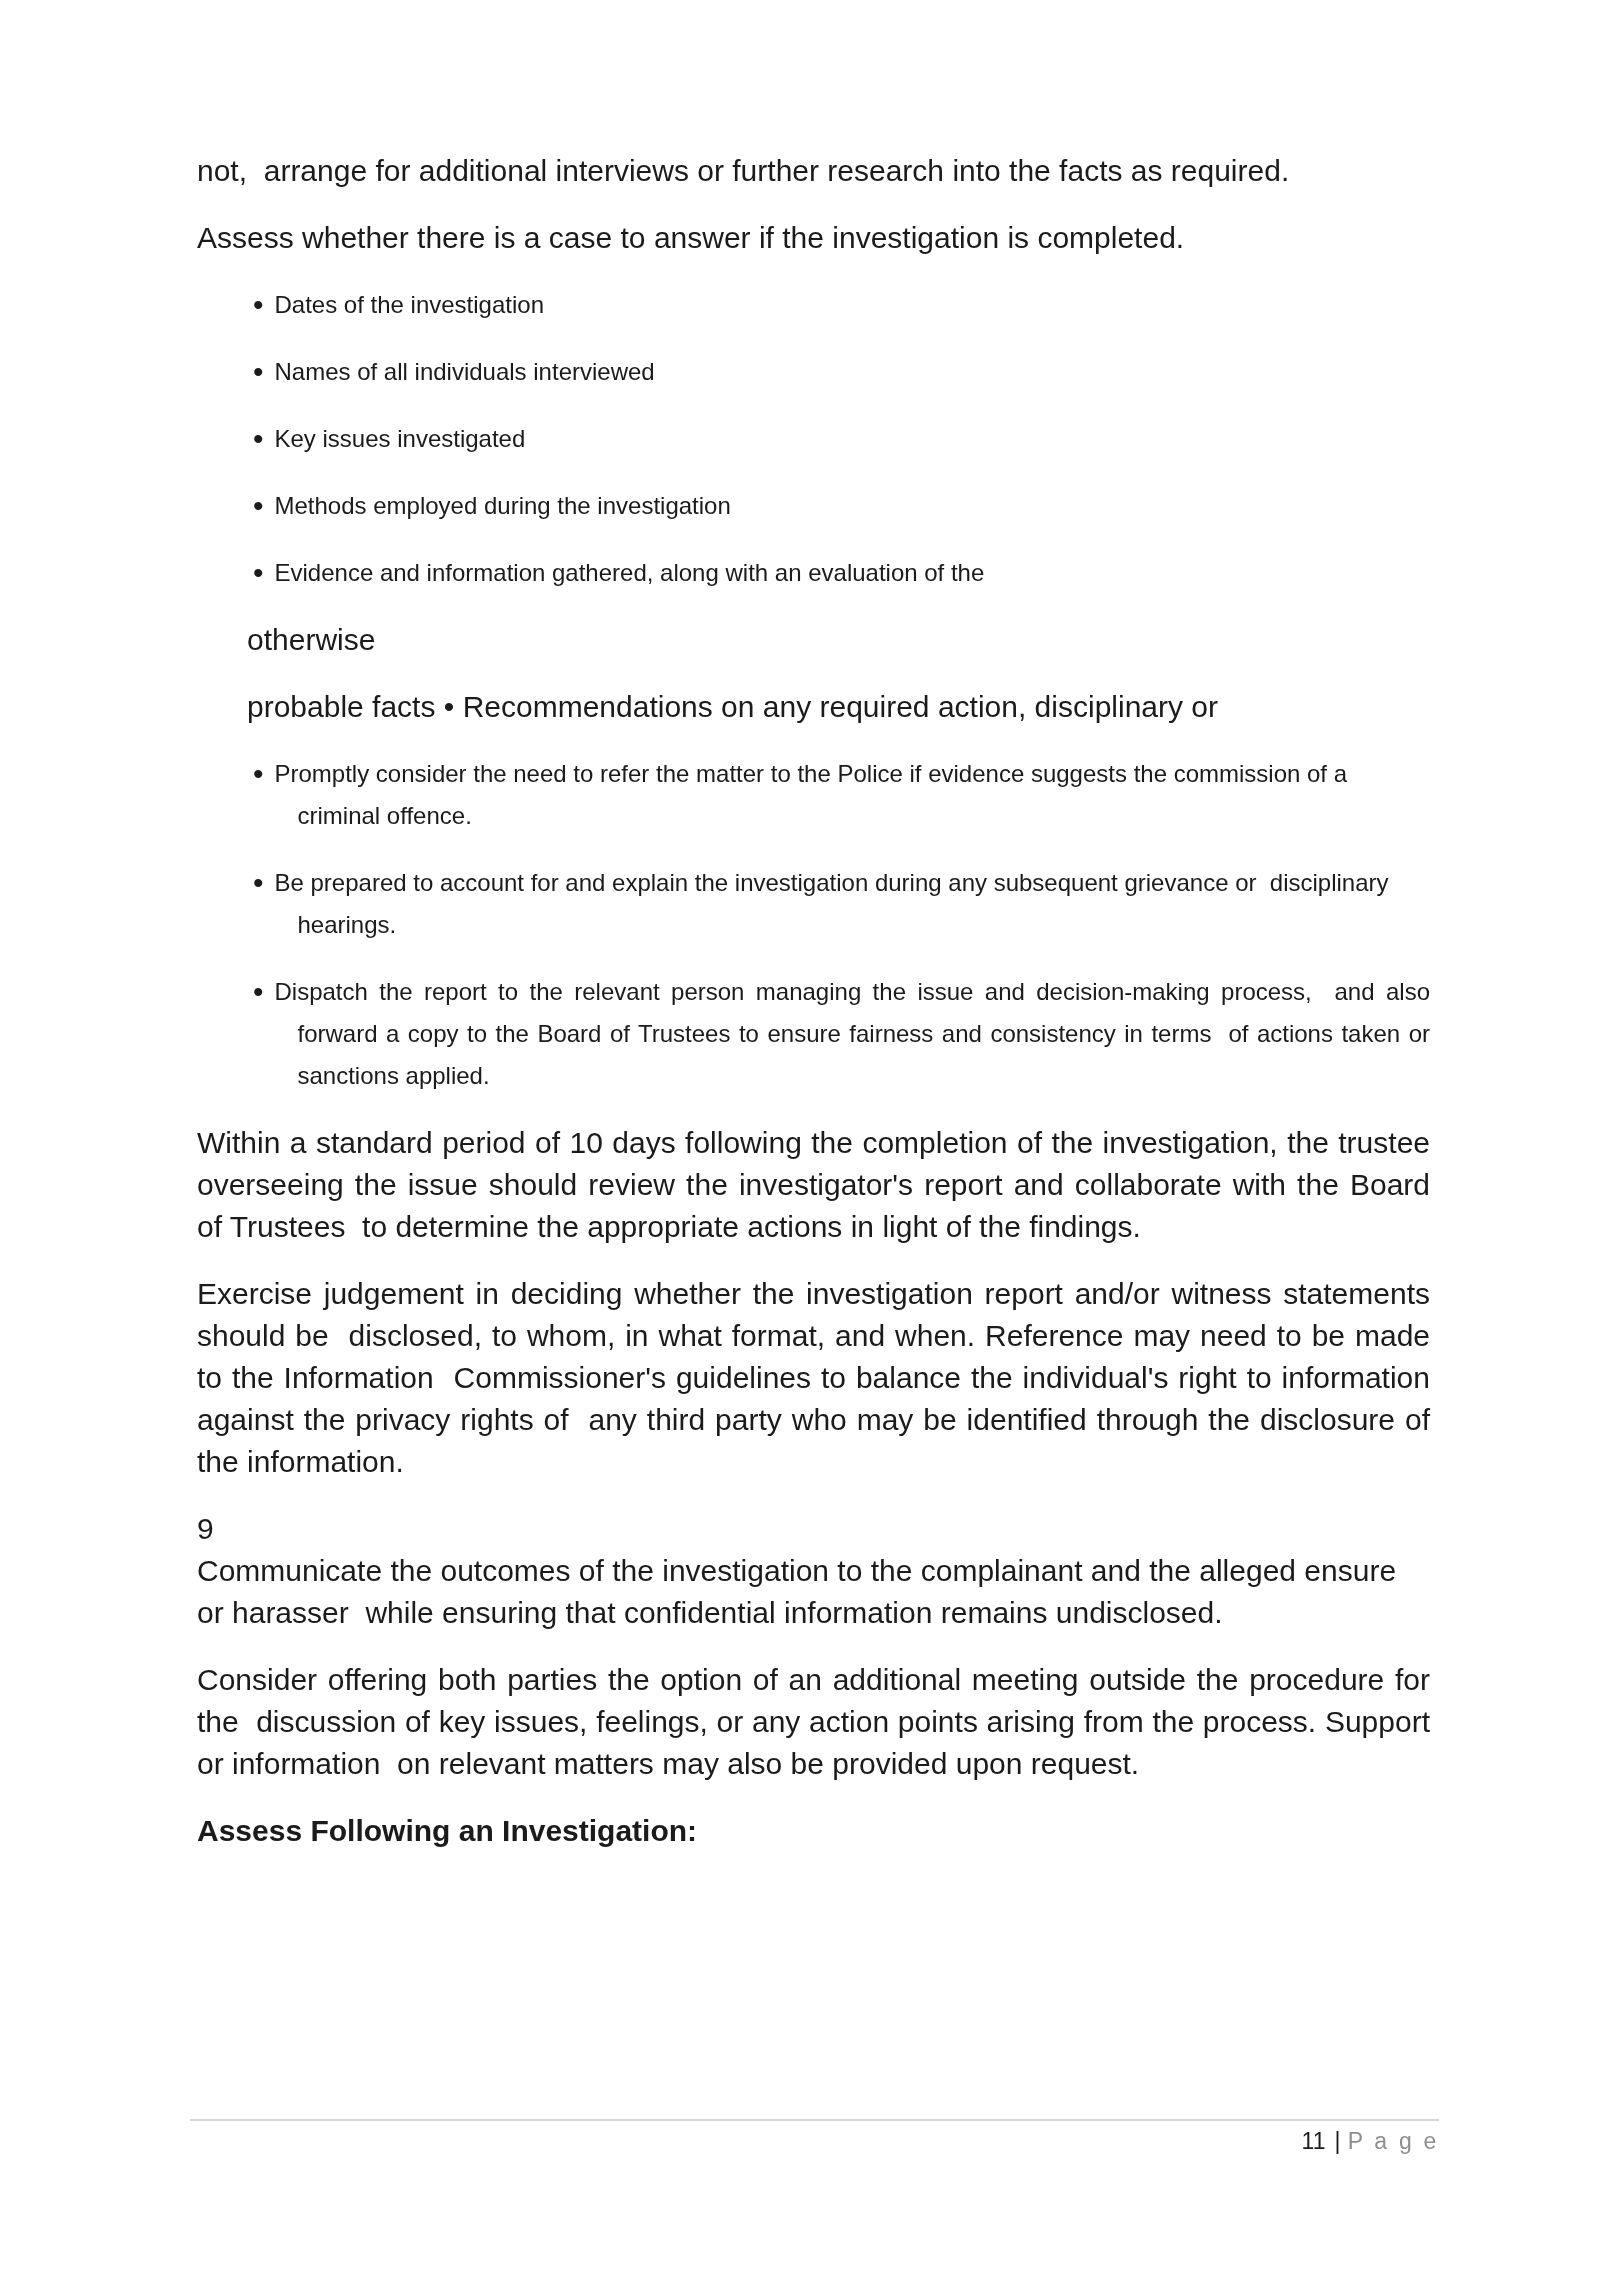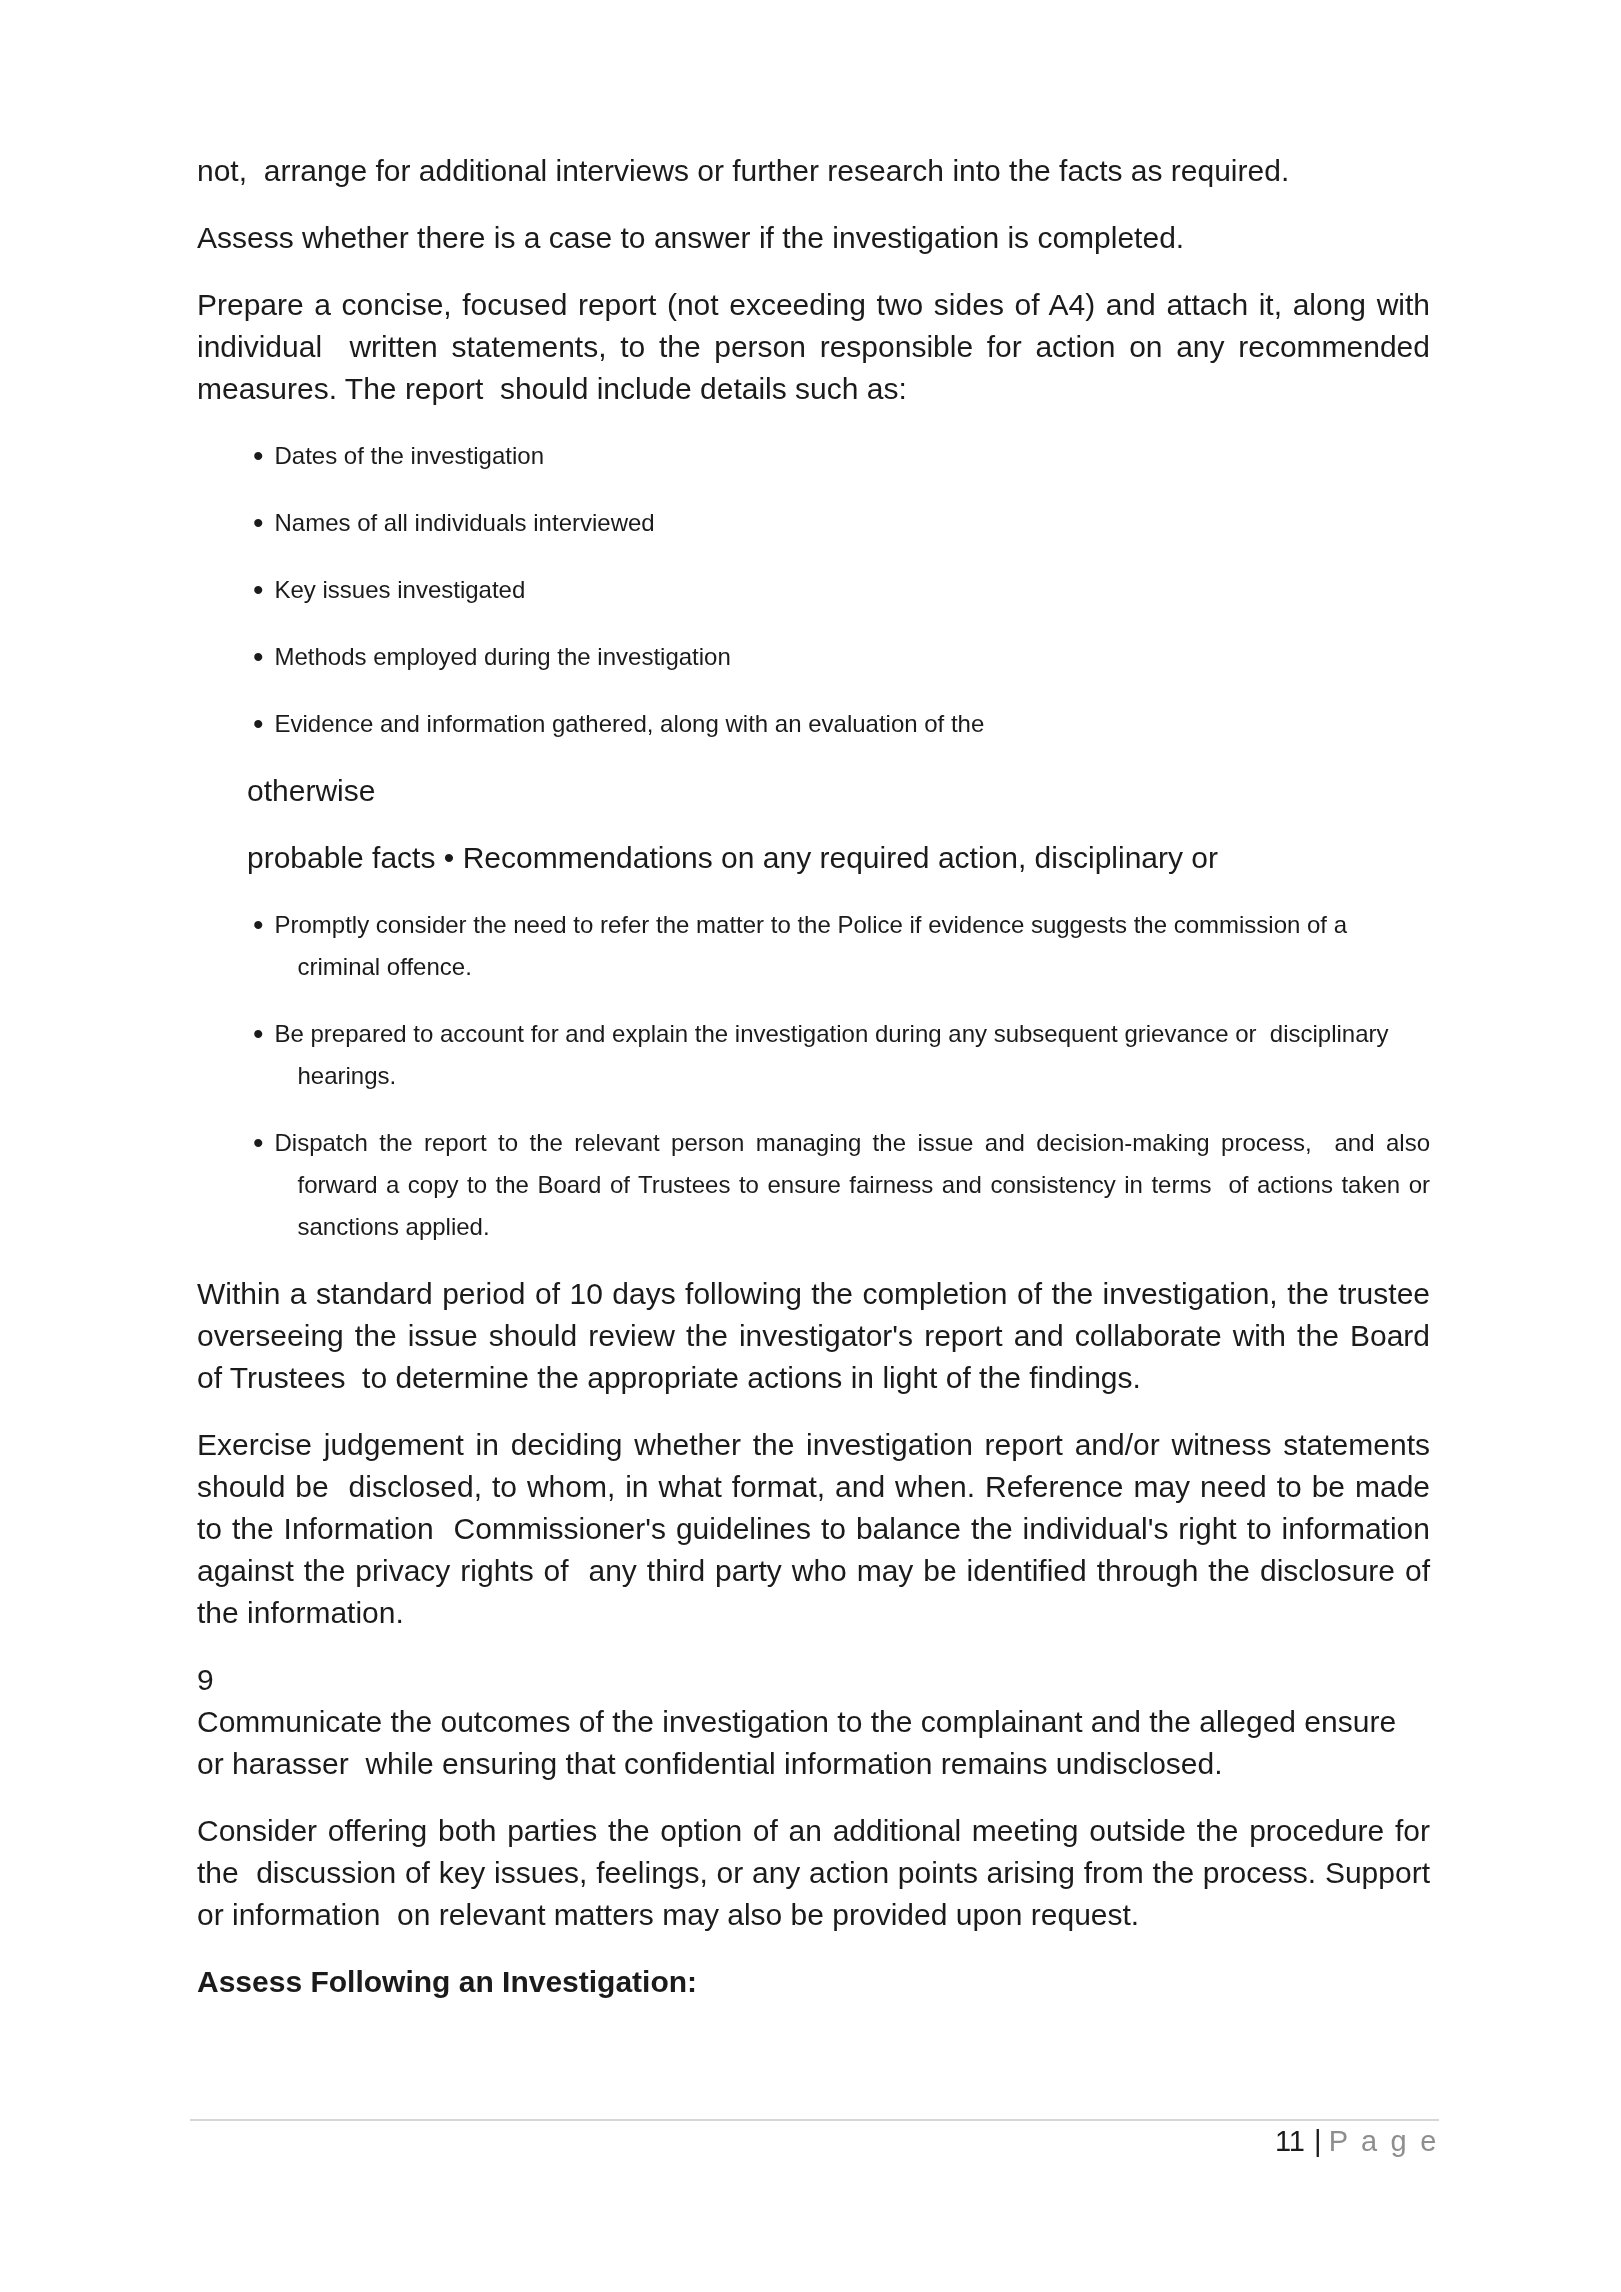--- a/index.html
+++ b/index.html
@@ -71,21 +71,21 @@
     width: 1249px;
   }
   .footer-divider {
     height: 1.8px;
     background: #d6d6d6;
     width: 100%;
   }
   .footer-text {
     margin-top: 1.8px;
     text-align: right;
-    font-size: 29px;
+    font-size: 23px;
     line-height: 36px;
     color: #1b1b1b;
   }
   .footer-sep {
     margin: 0 7.2px 0 9px;
   }
   .footer-word {
     color: #8e8e8e;
     letter-spacing: 2.7px;
   }
@@ -93,21 +93,20 @@
 </head>
 <body>
 
 <div class="page">
   <div class="content">
 
     <div class="para">not,  arrange for additional interviews or further research into the facts as required.</div>
 
     <div class="para">Assess whether there is a case to answer if the investigation is completed.</div>
 
-    <div class="para justify">Prepare a concise, focused report (not exceeding two sides of A4) and attach it, along with individual  written statements, to the person responsible for action on any recommended measures. The report  should include details such as:</div>
 
     <div class="bullet">
       <span class="marker">•</span>
       <div class="btxt">Dates of the investigation</div>
     </div>
 
     <div class="bullet">
       <span class="marker">•</span>
       <div class="btxt">Names of all individuals interviewed</div>
     </div>

